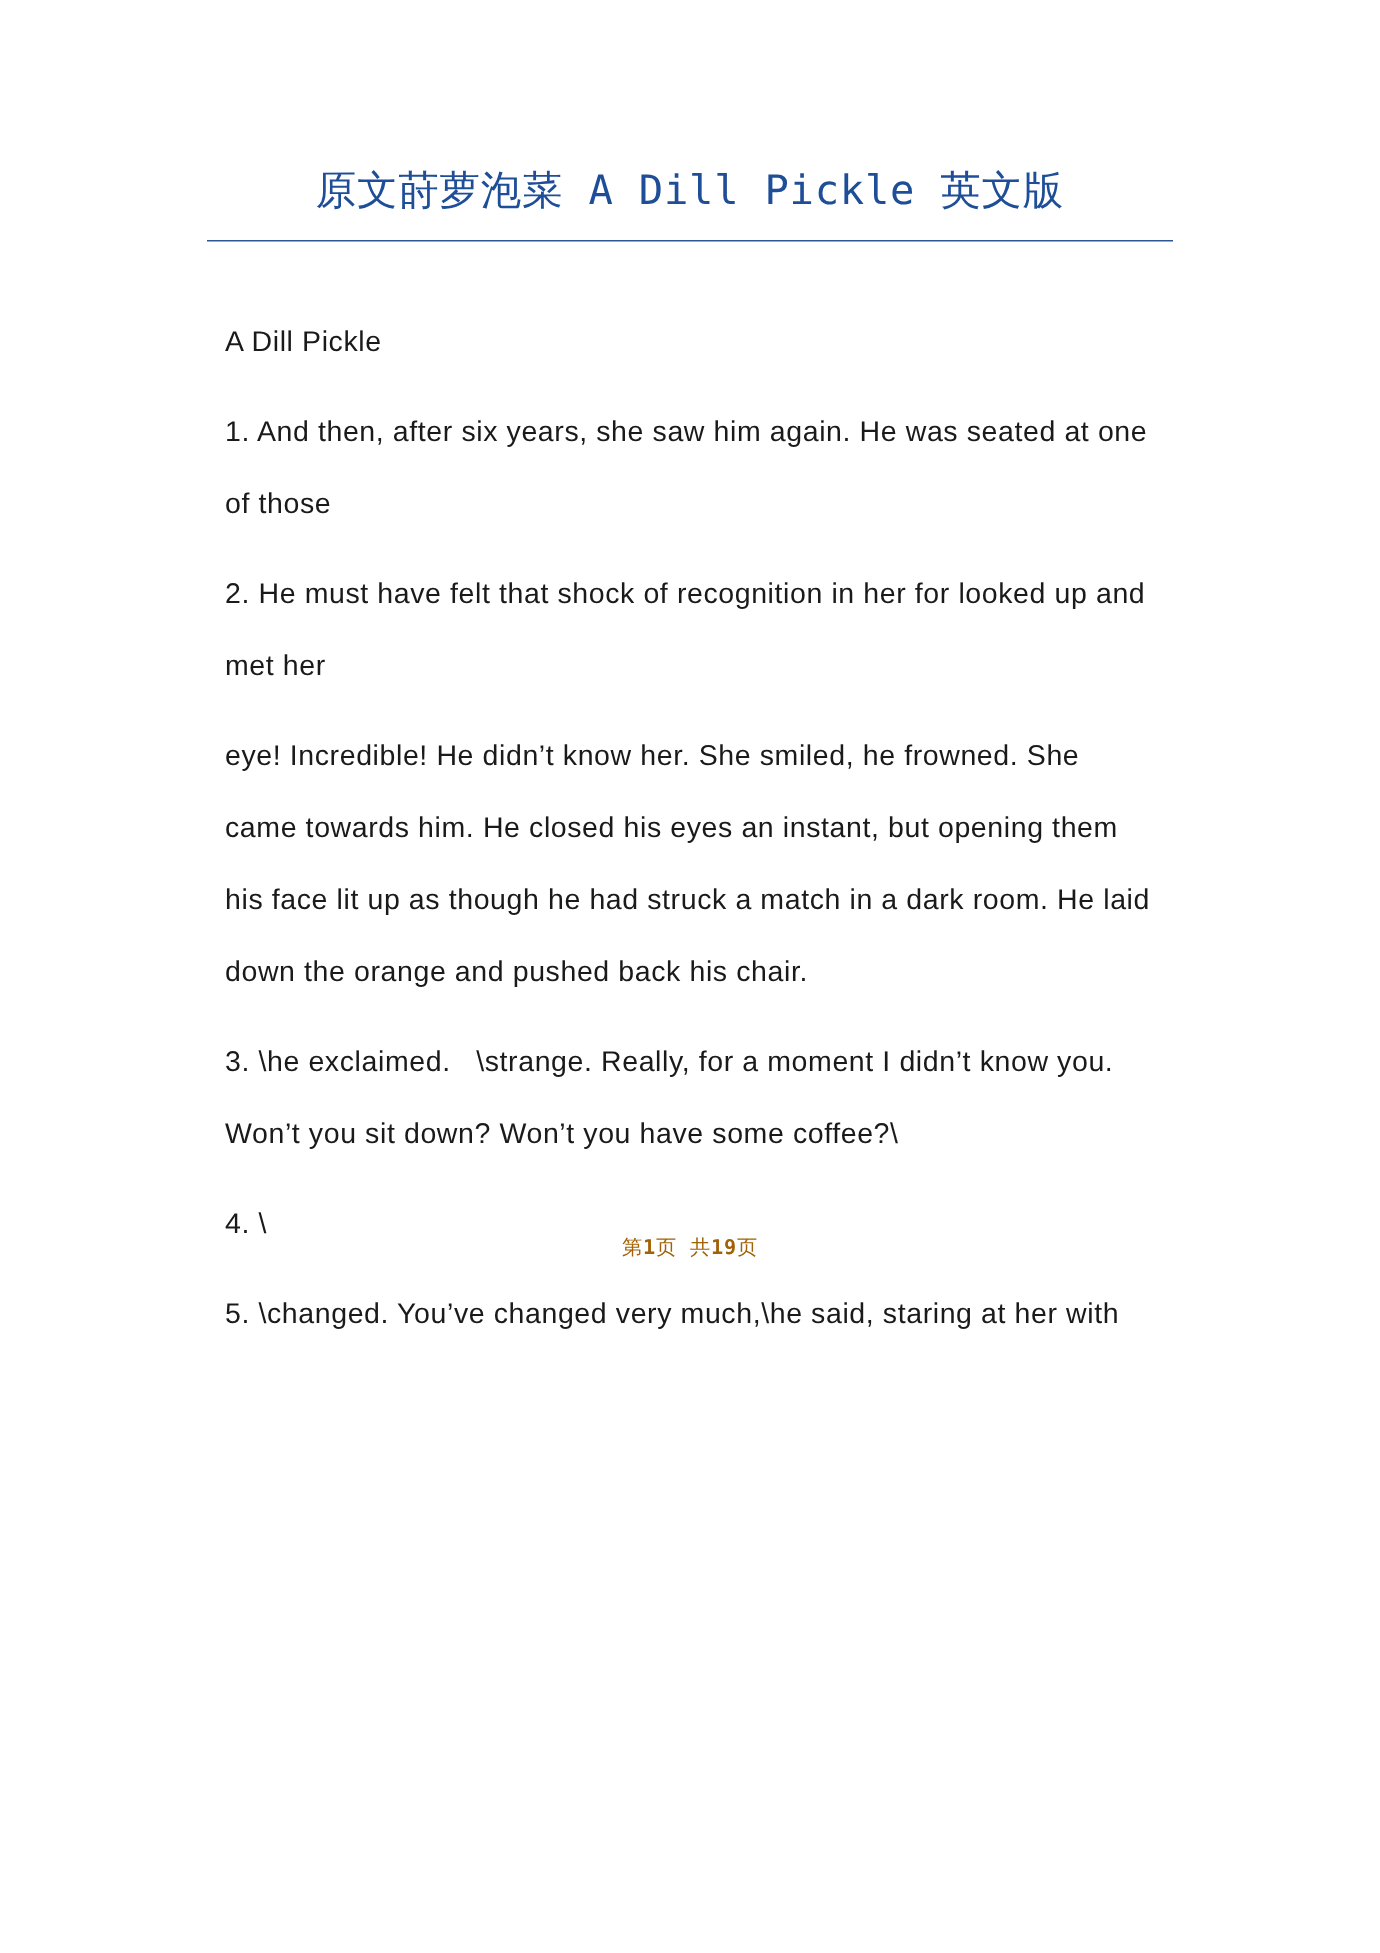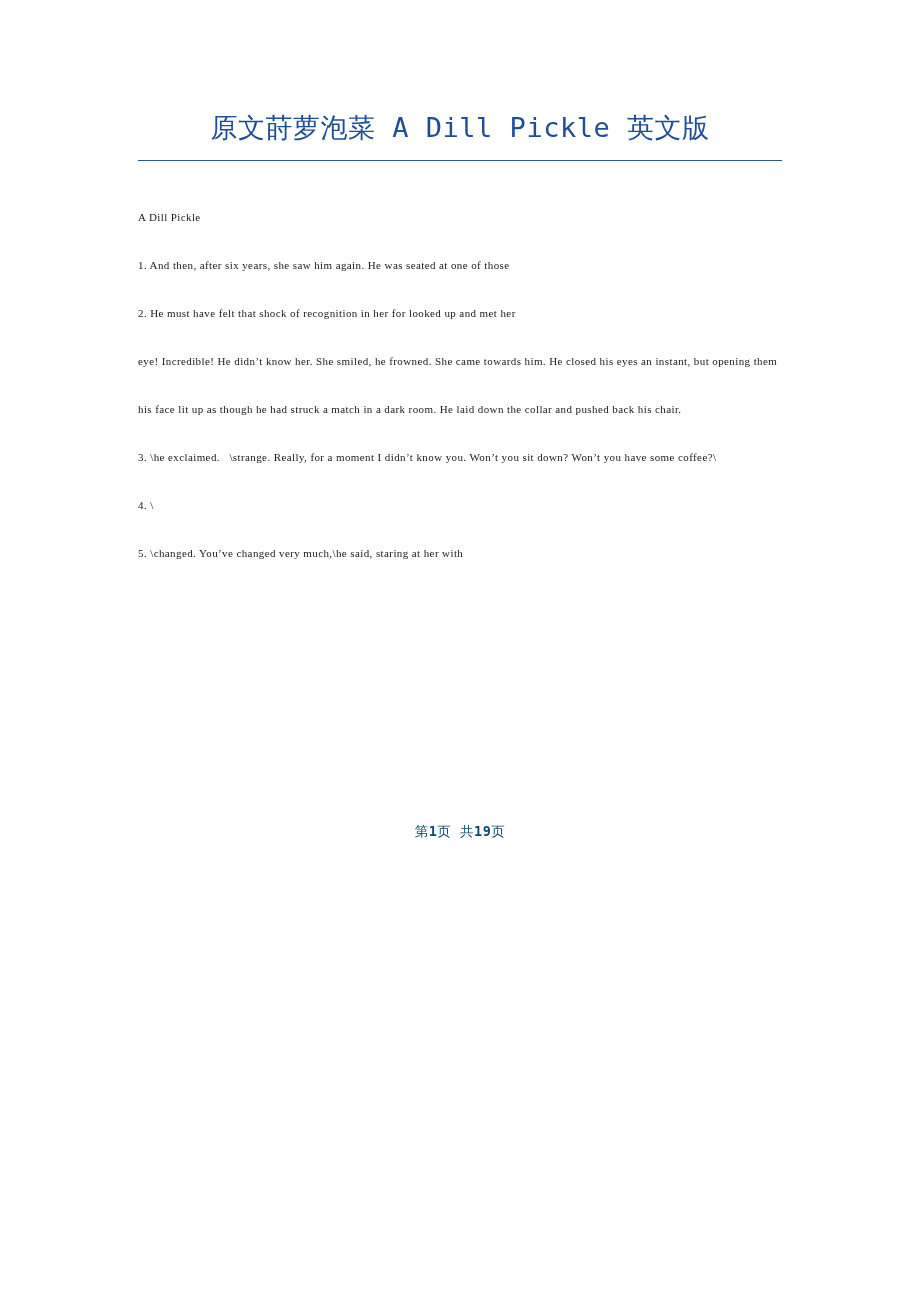--- a/index.html
+++ b/index.html
@@ -36,58 +36,58 @@
   .title-rule {
     border: none;
     border-top: 1px solid #2f5597;
     margin: 16px 138px 0 138px;
   }
   .body-block {
     margin: 0;
     padding: 32px 138px 0 138px;
   }
   .para {
-    font-size: 11px;
+    font-size: 19px;
     line-height: 48px;
     color: #1a1a1a;
     letter-spacing: 0.4px;
-    margin: 0;
+    margin: 12px;
     text-align: left;
     white-space: pre-wrap;
     word-break: break-word;
-    font-family: Liberation Serif, serif;
+    font-family: Liberation Sans, sans-serif;
   }
   .footer {
     position: absolute;
     left: 0;
     right: 0;
     bottom: 72px;
     text-align: center;
     font-size: 13.5px;
-    color: #0c4a6e;
+    color: #a16207;
     letter-spacing: 0.5px;
     font-family: "DejaVu Sans Mono", "Liberation Mono", monospace;
   }
   .footer .pg {
     font-weight: bold;
   }
 </style>
 </head>
 <body>
 
 <div class="page">
 
   <h1 class="doc-title">原文莳萝泡菜 A Dill Pickle 英文版</h1>
   <hr class="title-rule">
 
   <div class="body-block">
     <p class="para">A Dill Pickle</p>
     <p class="para">1. And then, after six years, she saw him again. He was seated at one of those</p>
     <p class="para">2. He must have felt that shock of recognition in her for looked up and met her</p>
-    <p class="para">eye! Incredible! He didn’t know her. She smiled, he frowned. She came towards him. He closed his eyes an instant, but opening them his face lit up as though he had struck a match in a dark room. He laid down the collar and pushed back his chair.</p>
+    <p class="para">eye! Incredible! He didn’t know her. She smiled, he frowned. She came towards him. He closed his eyes an instant, but opening them his face lit up as though he had struck a match in a dark room. He laid down the orange and pushed back his chair.</p>
     <p class="para">3. \he exclaimed.   \strange. Really, for a moment I didn’t know you. Won’t you sit down? Won’t you have some coffee?\</p>
     <p class="para">4. \</p>
     <p class="para">5. \changed. You’ve changed very much,\he said, staring at her with</p>
   </div>
 
   <div class="footer">
     <span>第</span><span class="pg">1</span><span>页   共</span><span class="pg">19</span><span>页</span>
   </div>
 
 </div>

